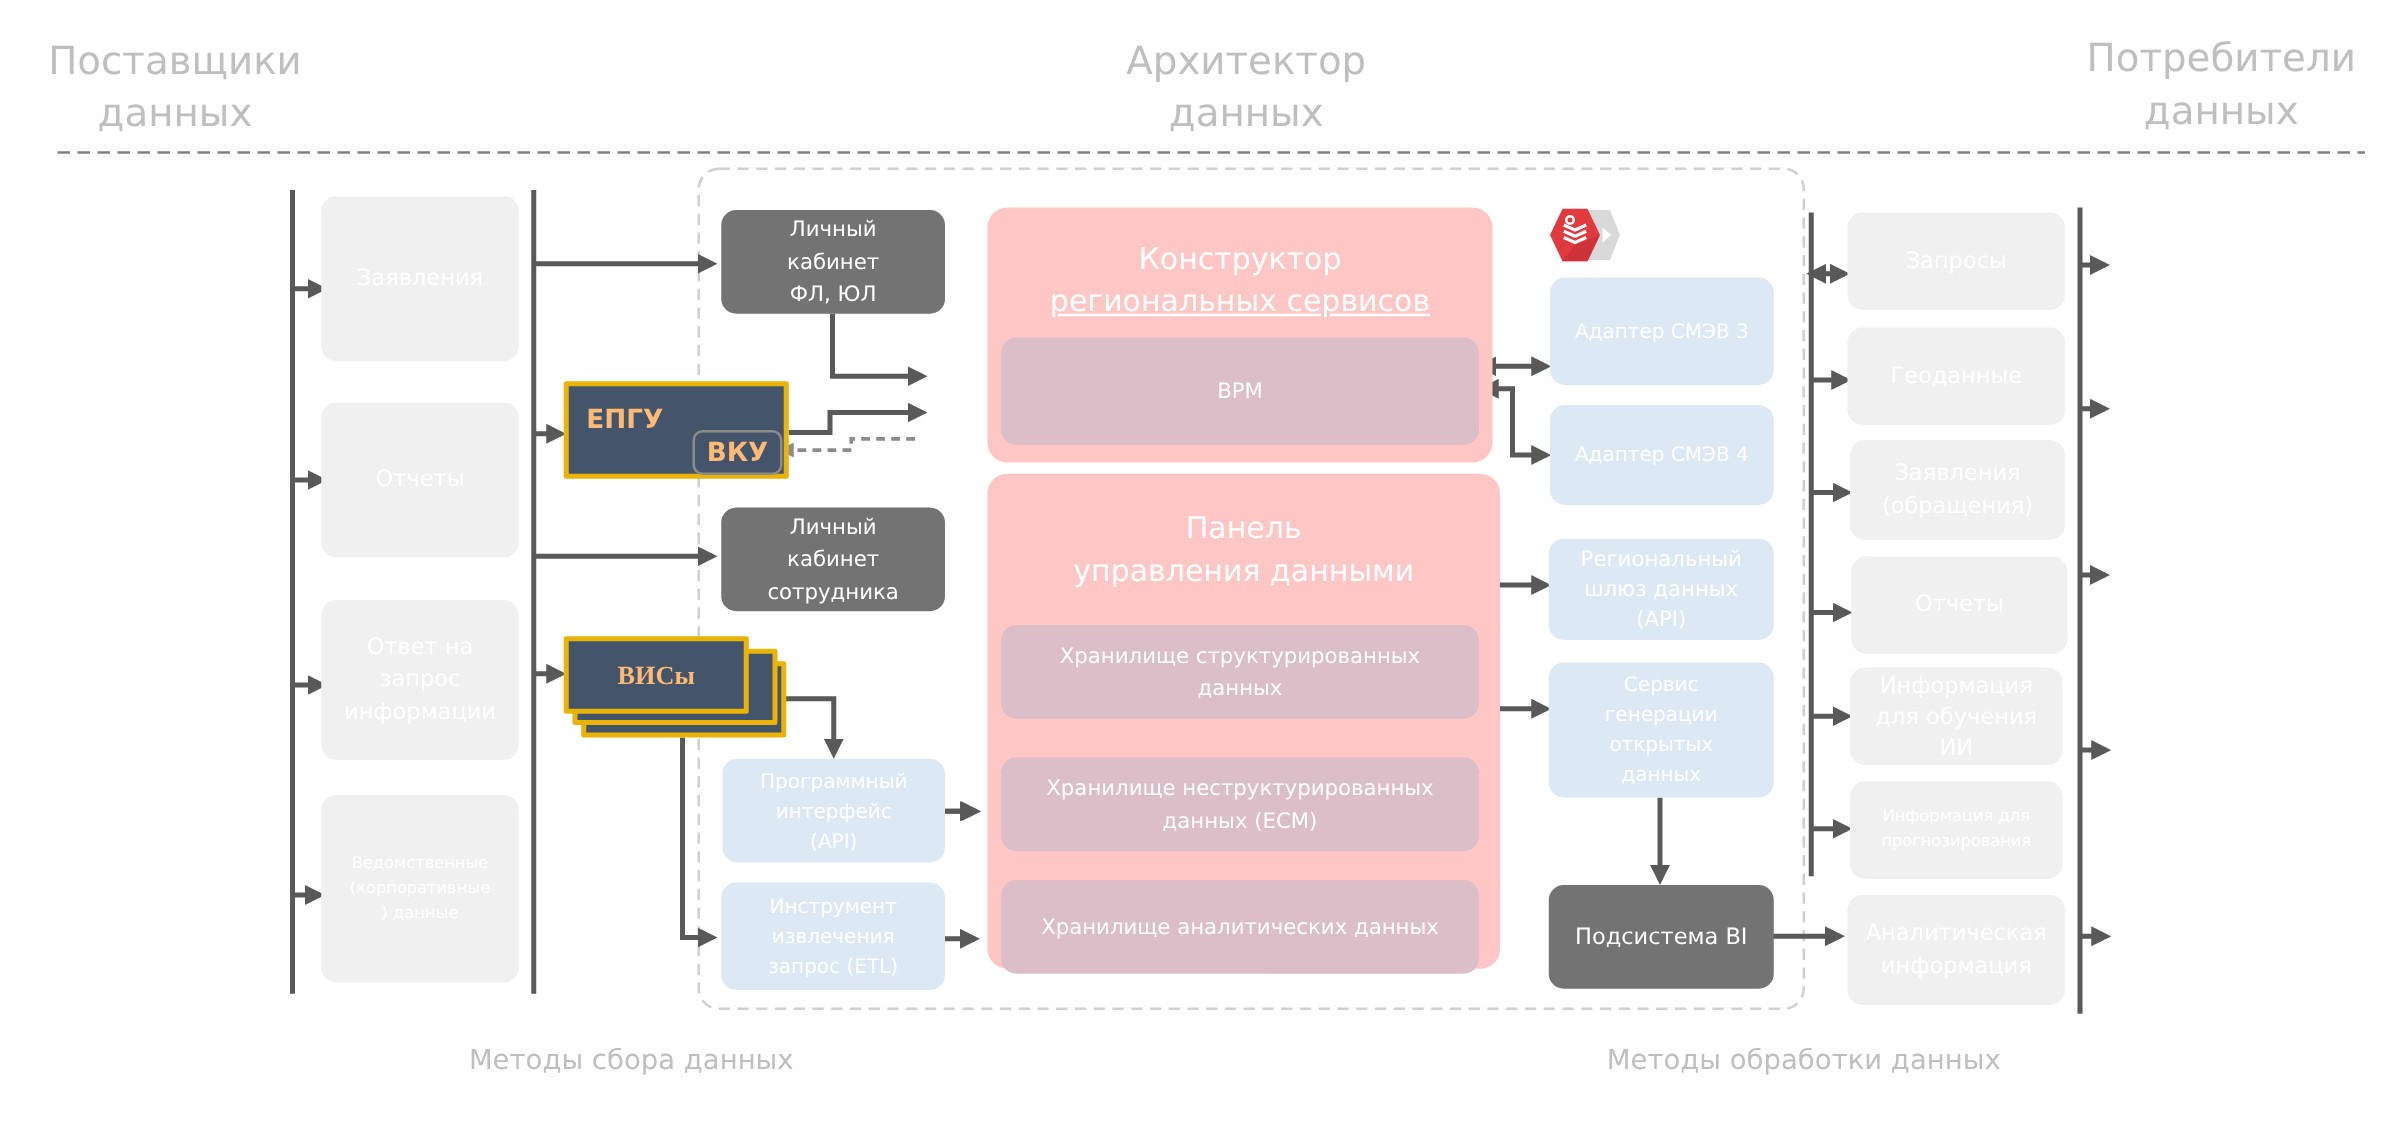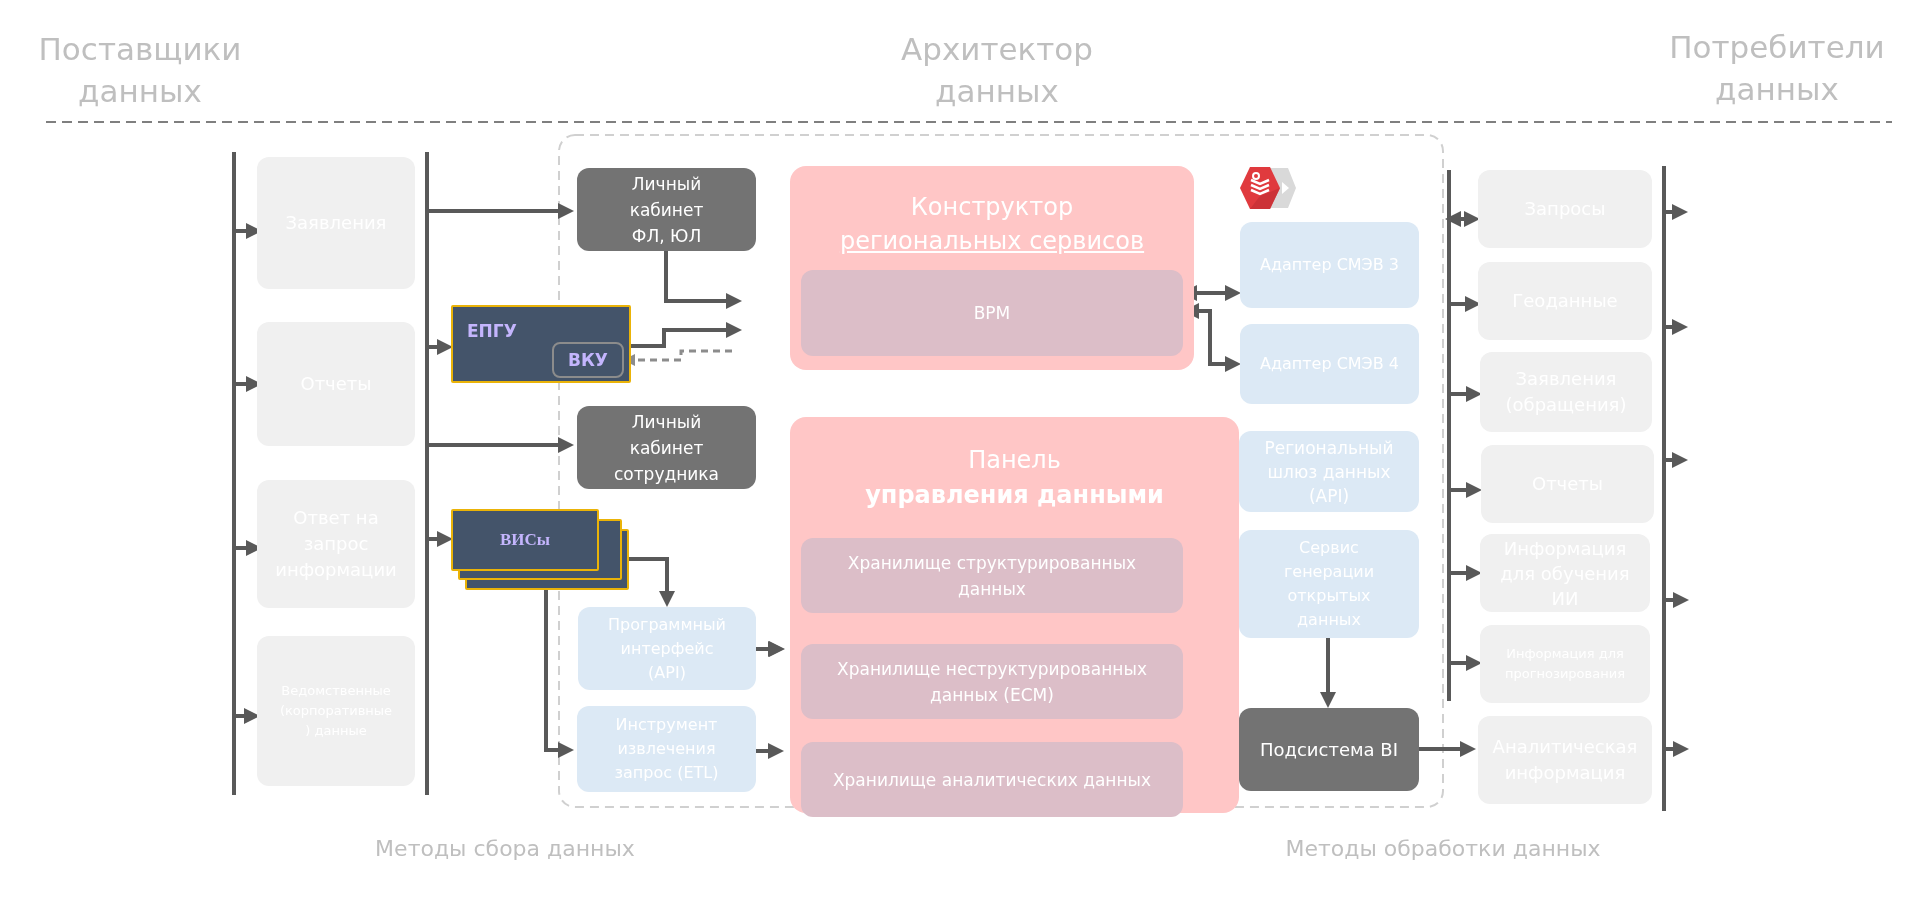--- a/index.html
+++ b/index.html
@@ -11,21 +11,21 @@
   .box { position: absolute; display: flex; align-items: center; justify-content: center;
          text-align: center; color: #ffffff; box-sizing: border-box; border-radius: 12px;
          font-family: "DejaVu Sans", sans-serif; }
   .gray { background: #f0f0f0; font-size: 18px; line-height: 26px; }
   .gray.small { font-size: 13px; line-height: 20px; }
   .lightpink { background: #737373; font-size: 17px; line-height: 26px; }
   .blue { background: #dce9f5; font-size: 16px; line-height: 24px; }
   .big { background: #ffc6c6; border-radius: 16px; }
   .inner { background: #dcbec8; font-size: 17px; line-height: 26px; border-radius: 12px; }
   .bigtitle { position: absolute; left: 0; right: 0; text-align: center; color: #ffffff; font-size: 24px; line-height: 34px; }
-  .dark { background: #44546a; border: 2px solid #eab308; border-radius: 2px; color: #c4b5fd; font-weight: bold; font-size: 17px; }
+  .dark { background: #44546a; border: 4px solid #eab308; border-radius: 2px; color: #fdba74; font-weight: bold; font-size: 21px; }
   svg.lines { position: absolute; left: 0; top: 0; }
 </style>
 </head>
 <body>
 
 <div class="hdr" style="left:20px; top:28px; width:240px;">
   <div>Поставщики</div>
   <div>данных</div>
 </div>
 <div class="hdr" style="left:877px; top:28px; width:240px;">
@@ -154,23 +154,23 @@
 </div>
 
 <div class="abs big" style="left:790px; top:166px; width:404px; height:204px;">
   <div class="bigtitle" style="top:24px;">Конструктор</div>
   <div class="bigtitle" style="top:58px;text-decoration:underline;">региональных сервисов</div>
   <div class="box inner" style="left:11px; top:104px; width:382px; height:86px;">
     <span>ВРМ</span>
   </div>
 </div>
 
-<div class="abs big" style="left:790px; top:417px; width:449px; height:396px;">
+<div class="abs big" style="left:790px; top:379px; width:410px; height:396px;">
   <div class="bigtitle" style="top:26px;">Панель</div>
-  <div class="bigtitle" style="top:61px;font-weight:bold;">управления данными</div>
+  <div class="bigtitle" style="top:61px;">управления данными</div>
   <div class="box inner" style="left:11px; top:121px; width:382px; height:75px; padding:0 30px;">
     <span>Хранилище структурированных данных</span>
   </div>
   <div class="box inner" style="left:11px; top:213px; width:382px; height:75px; padding:0 20px;margin-top:14px;">
     <span>Хранилище неструктурированных данных (ECM)</span>
   </div>
   <div class="box inner" style="left:11px; top:305px; width:382px; height:75px;margin-top:20px;">
     <span>Хранилище аналитических данных</span>
   </div>
 </div>

